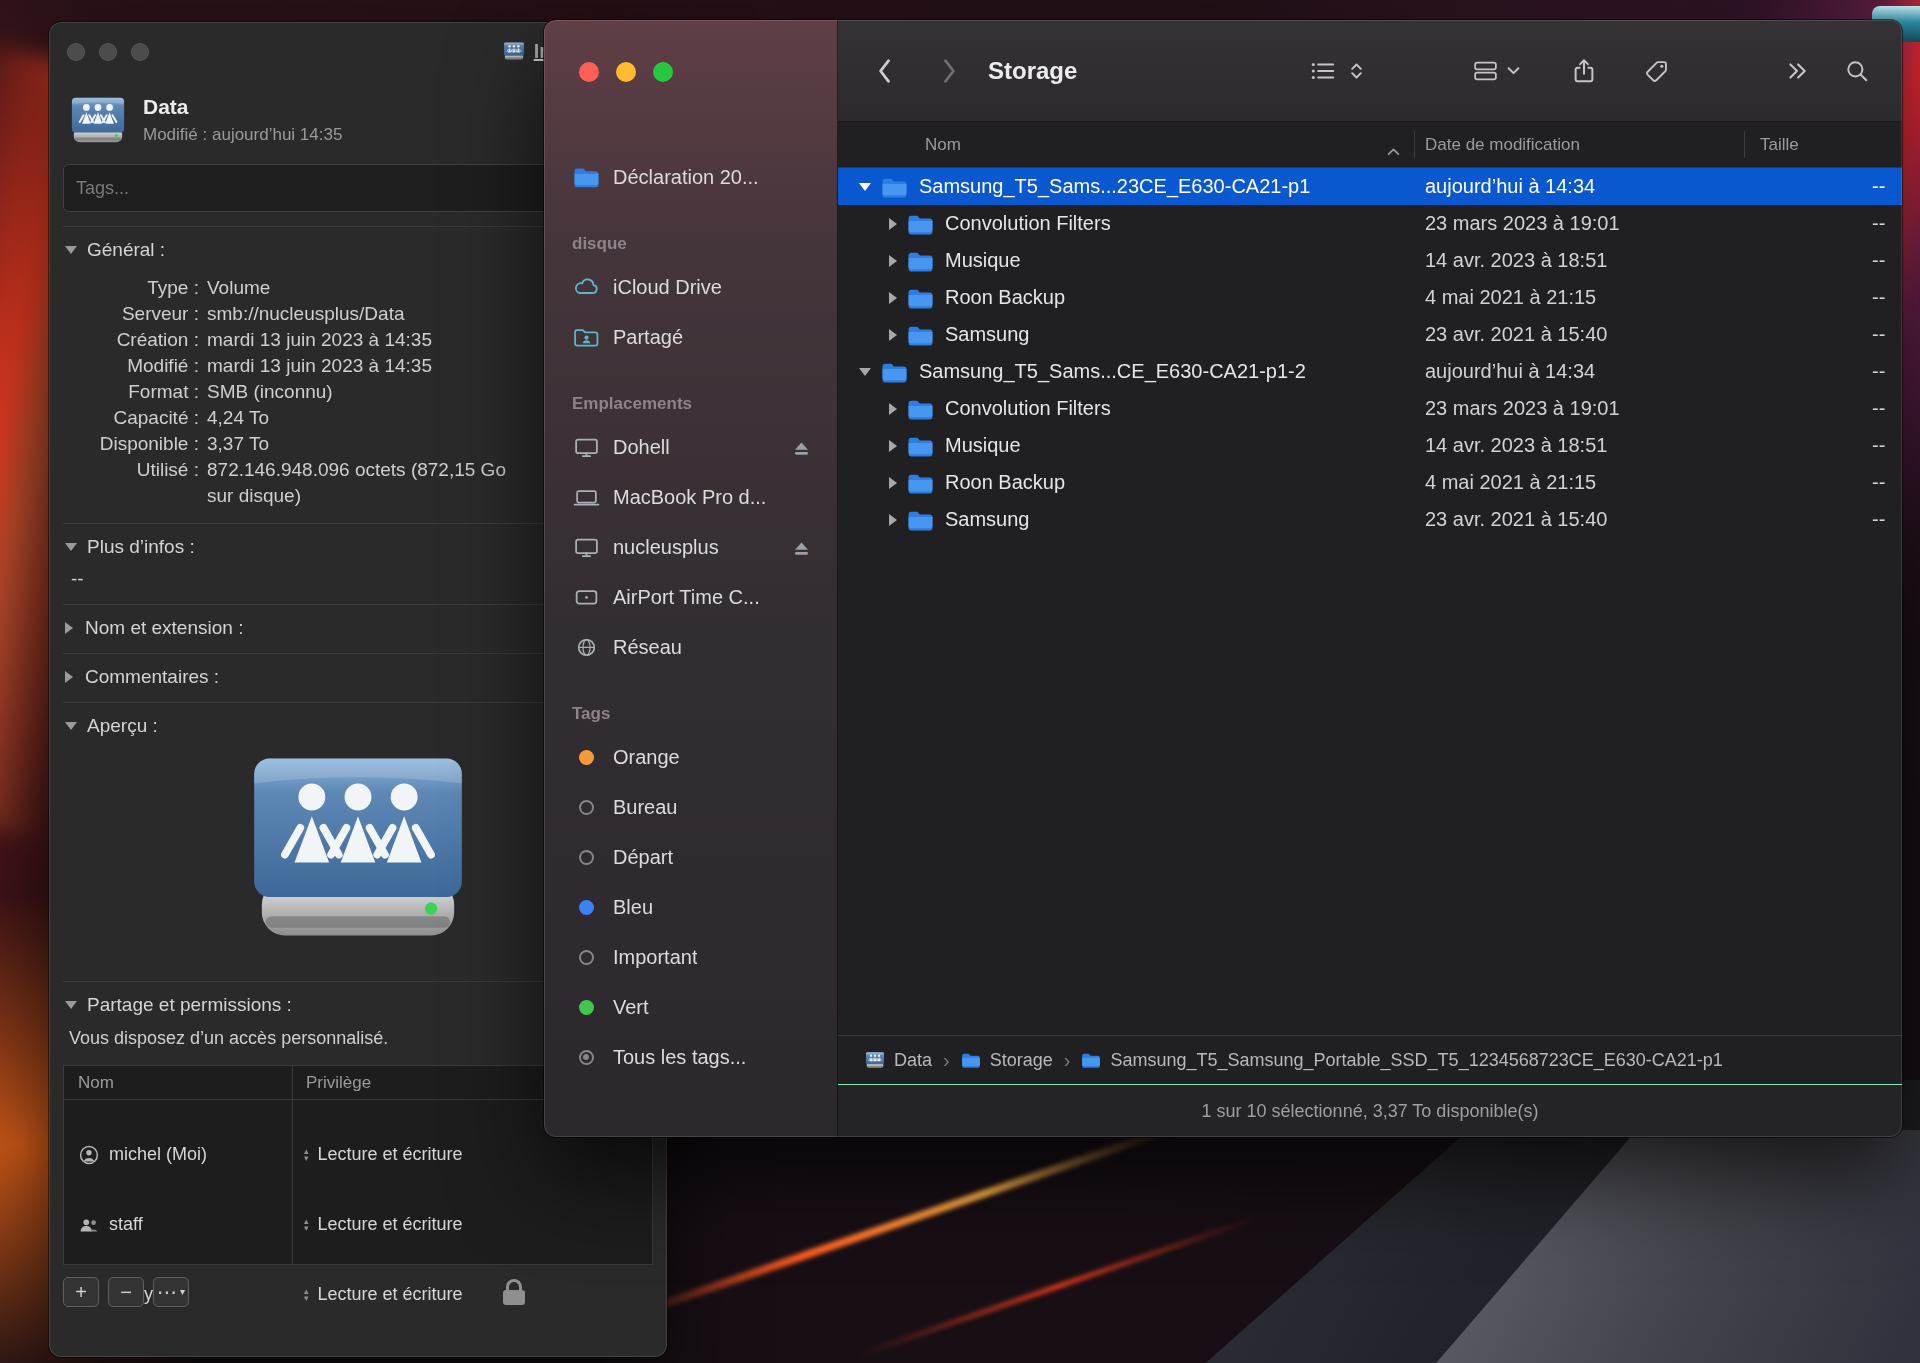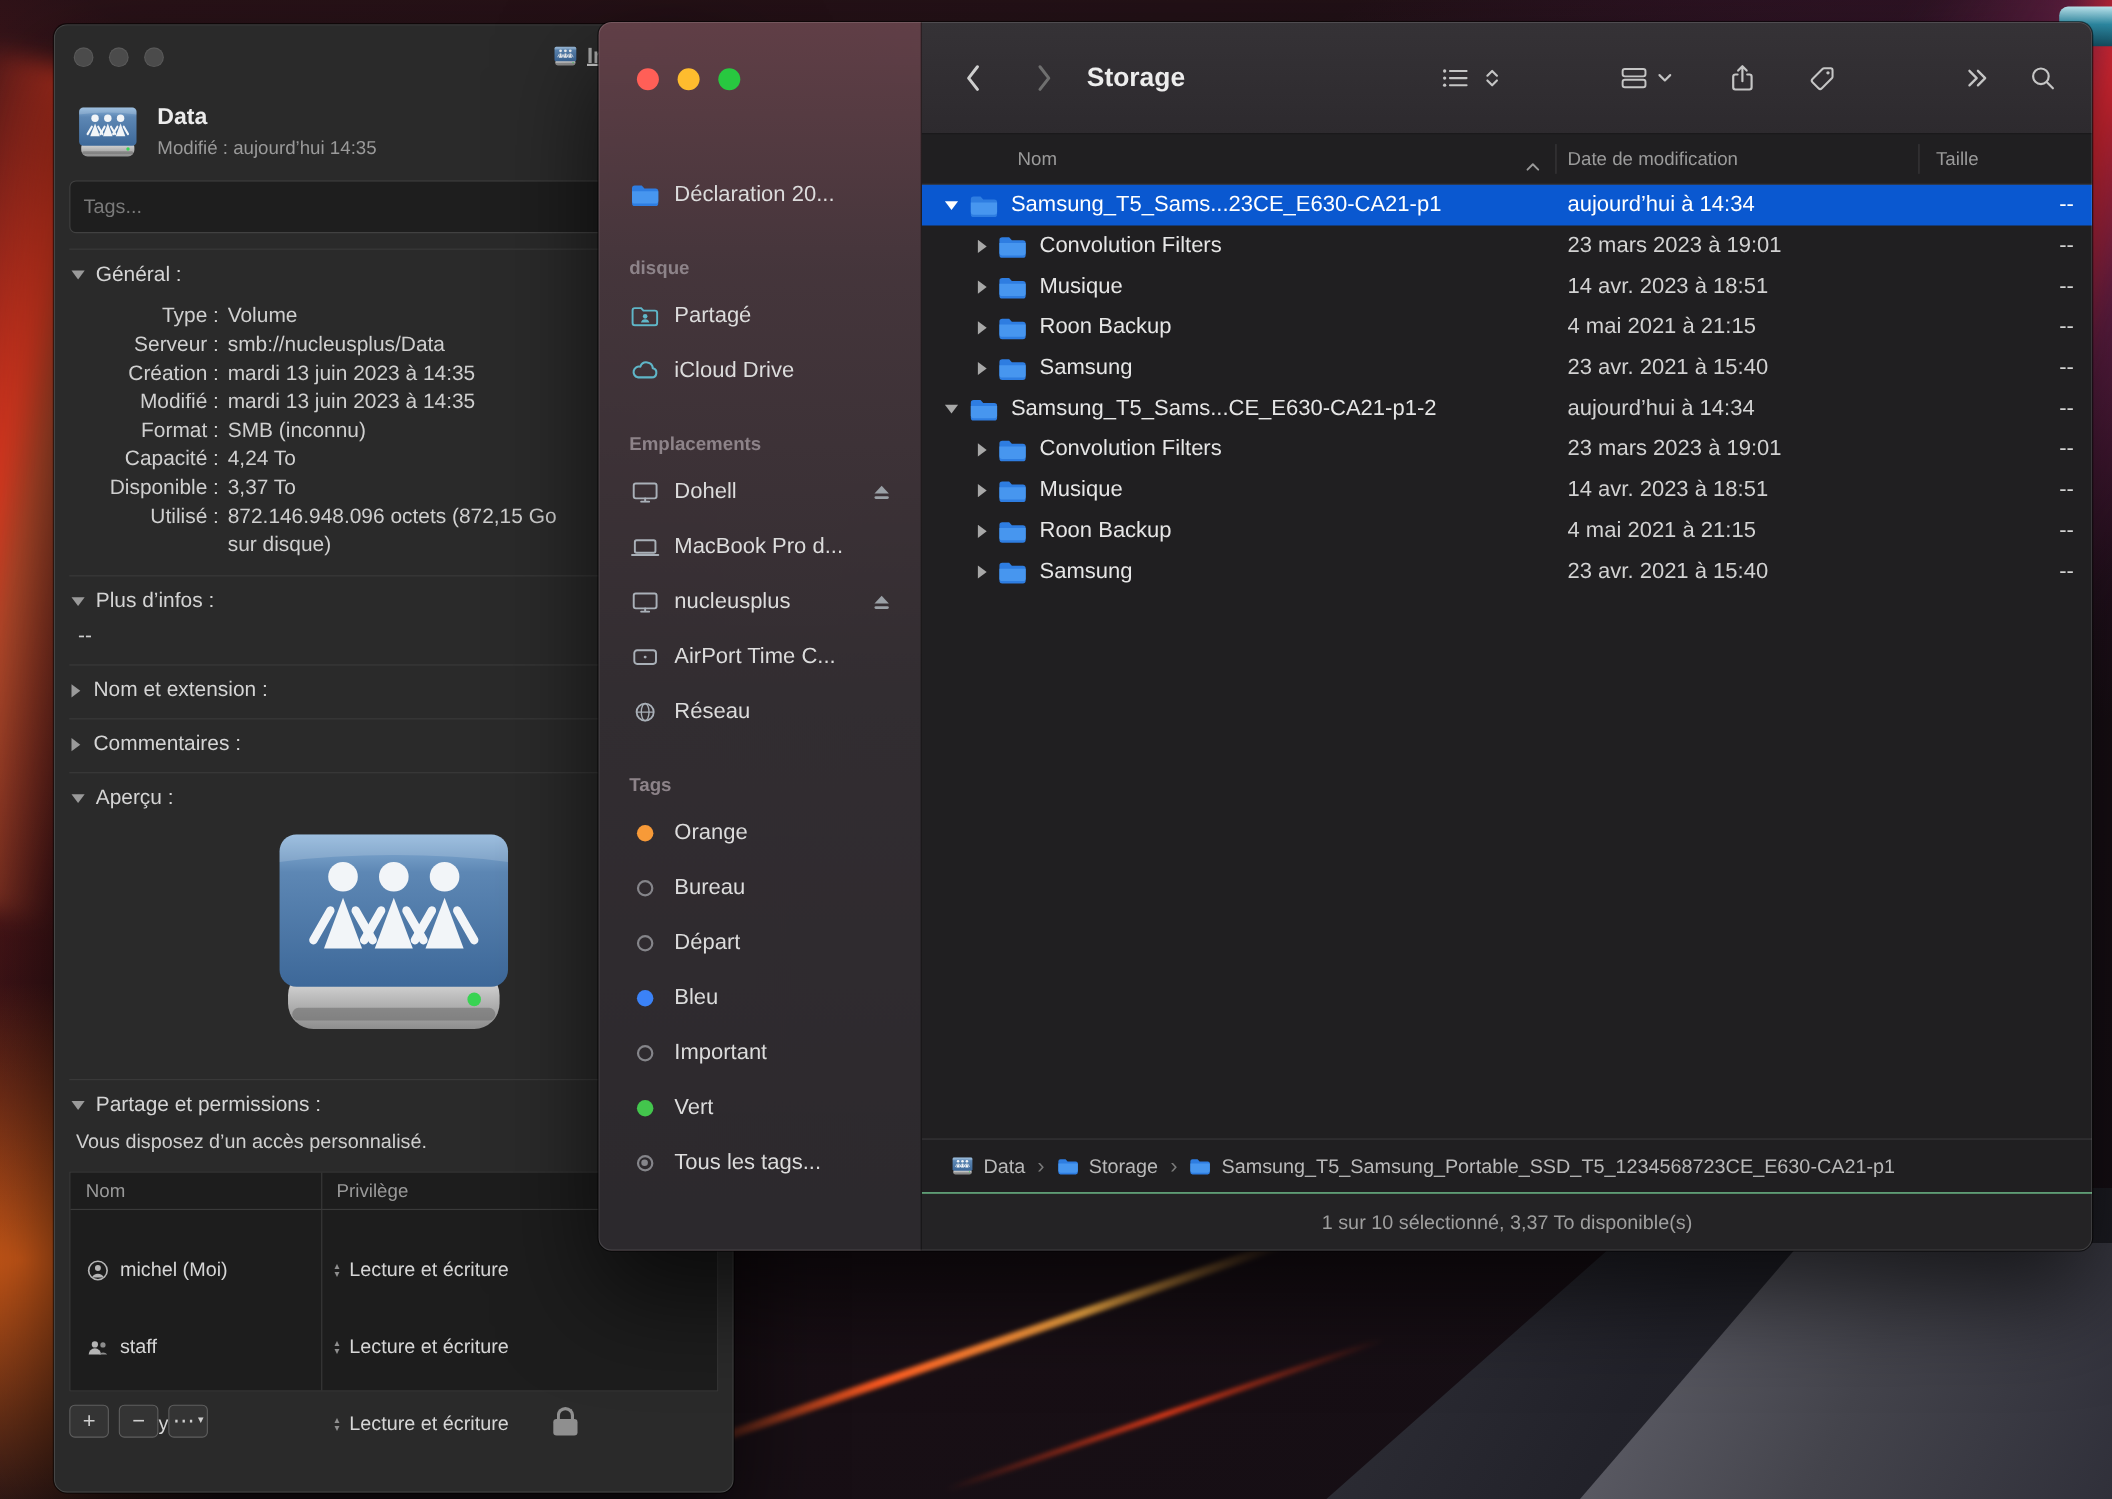--- a/index.html
+++ b/index.html
@@ -433,35 +433,35 @@
               <svg viewBox="0 0 26 21" width="100%" height="100%">
    <path d="M1.5 5 a2.5 2.5 0 0 1 2.5 -2.5 h6 l2.4 2.6 h9.6 a2.5 2.5 0 0 1 2.5 2.5 v10.4 a2.5 2.5 0 0 1 -2.5 2.5 h-18 a2.5 2.5 0 0 1 -2.5 -2.5 z" fill="#2e7de1"></path>
    <path d="M1.5 7.6 h23 v8.3 a2.5 2.5 0 0 1 -2.5 2.5 h-18 a2.5 2.5 0 0 1 -2.5 -2.5 z" fill="#4796ef"></path>
               </svg>
             </span>
             <span class="sb-label">Déclaration 20...</span>
           </div>
           <div class="sb-header">disque</div>
           <div class="sb-item">
             <span class="sb-icon">
+              <svg viewBox="0 0 26 18">
+                <path d="M6.5 14.5 h12.3 a4 4 0 0 0 .9 -7.9 a5.6 5.6 0 0 0 -10.9 -1.4 A4.6 4.6 0 0 0 6.5 14.5 z" fill="none" stroke="#5fb6c8" stroke-width="1.8" stroke-linejoin="round"></path>
+              </svg>
+            </span>
+            <span class="sb-label">iCloud Drive</span>
+          </div>
+          <div class="sb-item">
+            <span class="sb-icon">
               <svg viewBox="0 0 26 20">
                 <path d="M2 5 a2 2 0 0 1 2 -2 h5.5 l2 2.2 h10 a2 2 0 0 1 2 2 v8.8 a2 2 0 0 1 -2 2 h-17.5 a2 2 0 0 1 -2 -2 z" fill="none" stroke="#5fb6c8" stroke-width="1.7"></path>
                 <circle cx="13" cy="10.2" r="2" fill="#5fb6c8"></circle>
                 <path d="M9.3 15.6 a3.8 3.8 0 0 1 7.4 0 z" fill="#5fb6c8"></path>
               </svg>
             </span>
             <span class="sb-label">Partagé</span>
-          </div>
-          <div class="sb-item">
-            <span class="sb-icon">
-              <svg viewBox="0 0 26 18">
-                <path d="M6.5 14.5 h12.3 a4 4 0 0 0 .9 -7.9 a5.6 5.6 0 0 0 -10.9 -1.4 A4.6 4.6 0 0 0 6.5 14.5 z" fill="none" stroke="#5fb6c8" stroke-width="1.8" stroke-linejoin="round"></path>
-              </svg>
-            </span>
-            <span class="sb-label">iCloud Drive</span>
           </div>
           <div class="sb-header">Emplacements</div>
           <div class="sb-item">
             <span class="sb-icon">
               <svg viewBox="0 0 26 20">
                 <rect x="3" y="2.5" width="20" height="13" rx="1.8" fill="none" stroke="#a9b0b8" stroke-width="1.7"></rect>
                 <path d="M13 15.5 v3 M9.5 18.5 h7" stroke="#a9b0b8" stroke-width="1.7" stroke-linecap="round"></path>
               </svg>
             </span>
             <span class="sb-label">Dohell</span>

